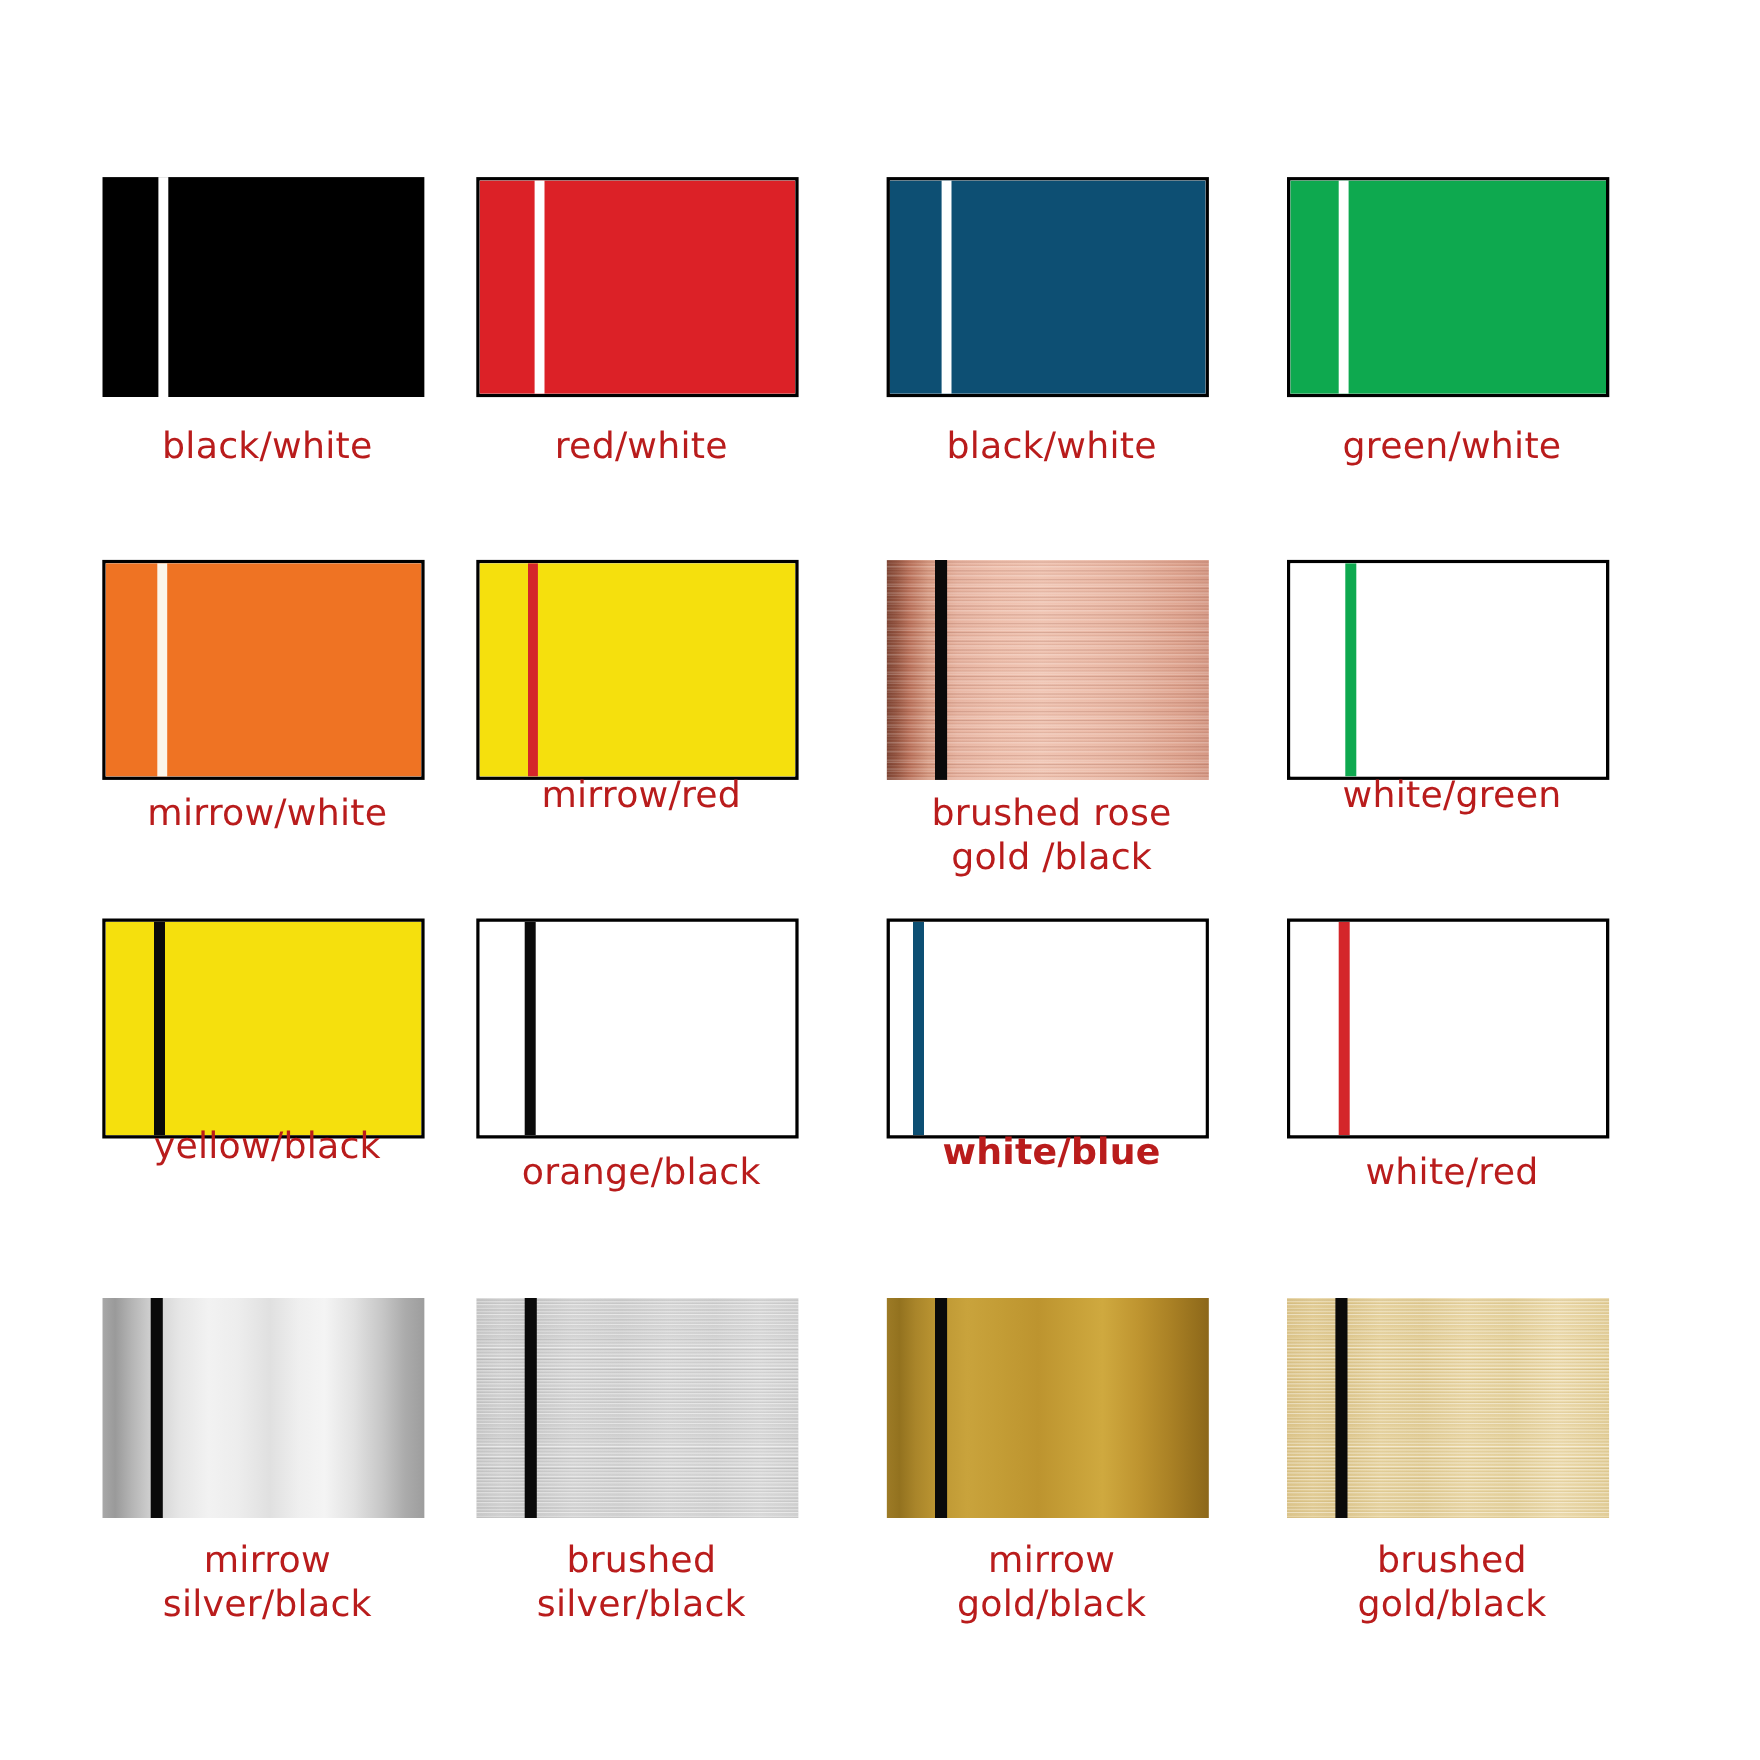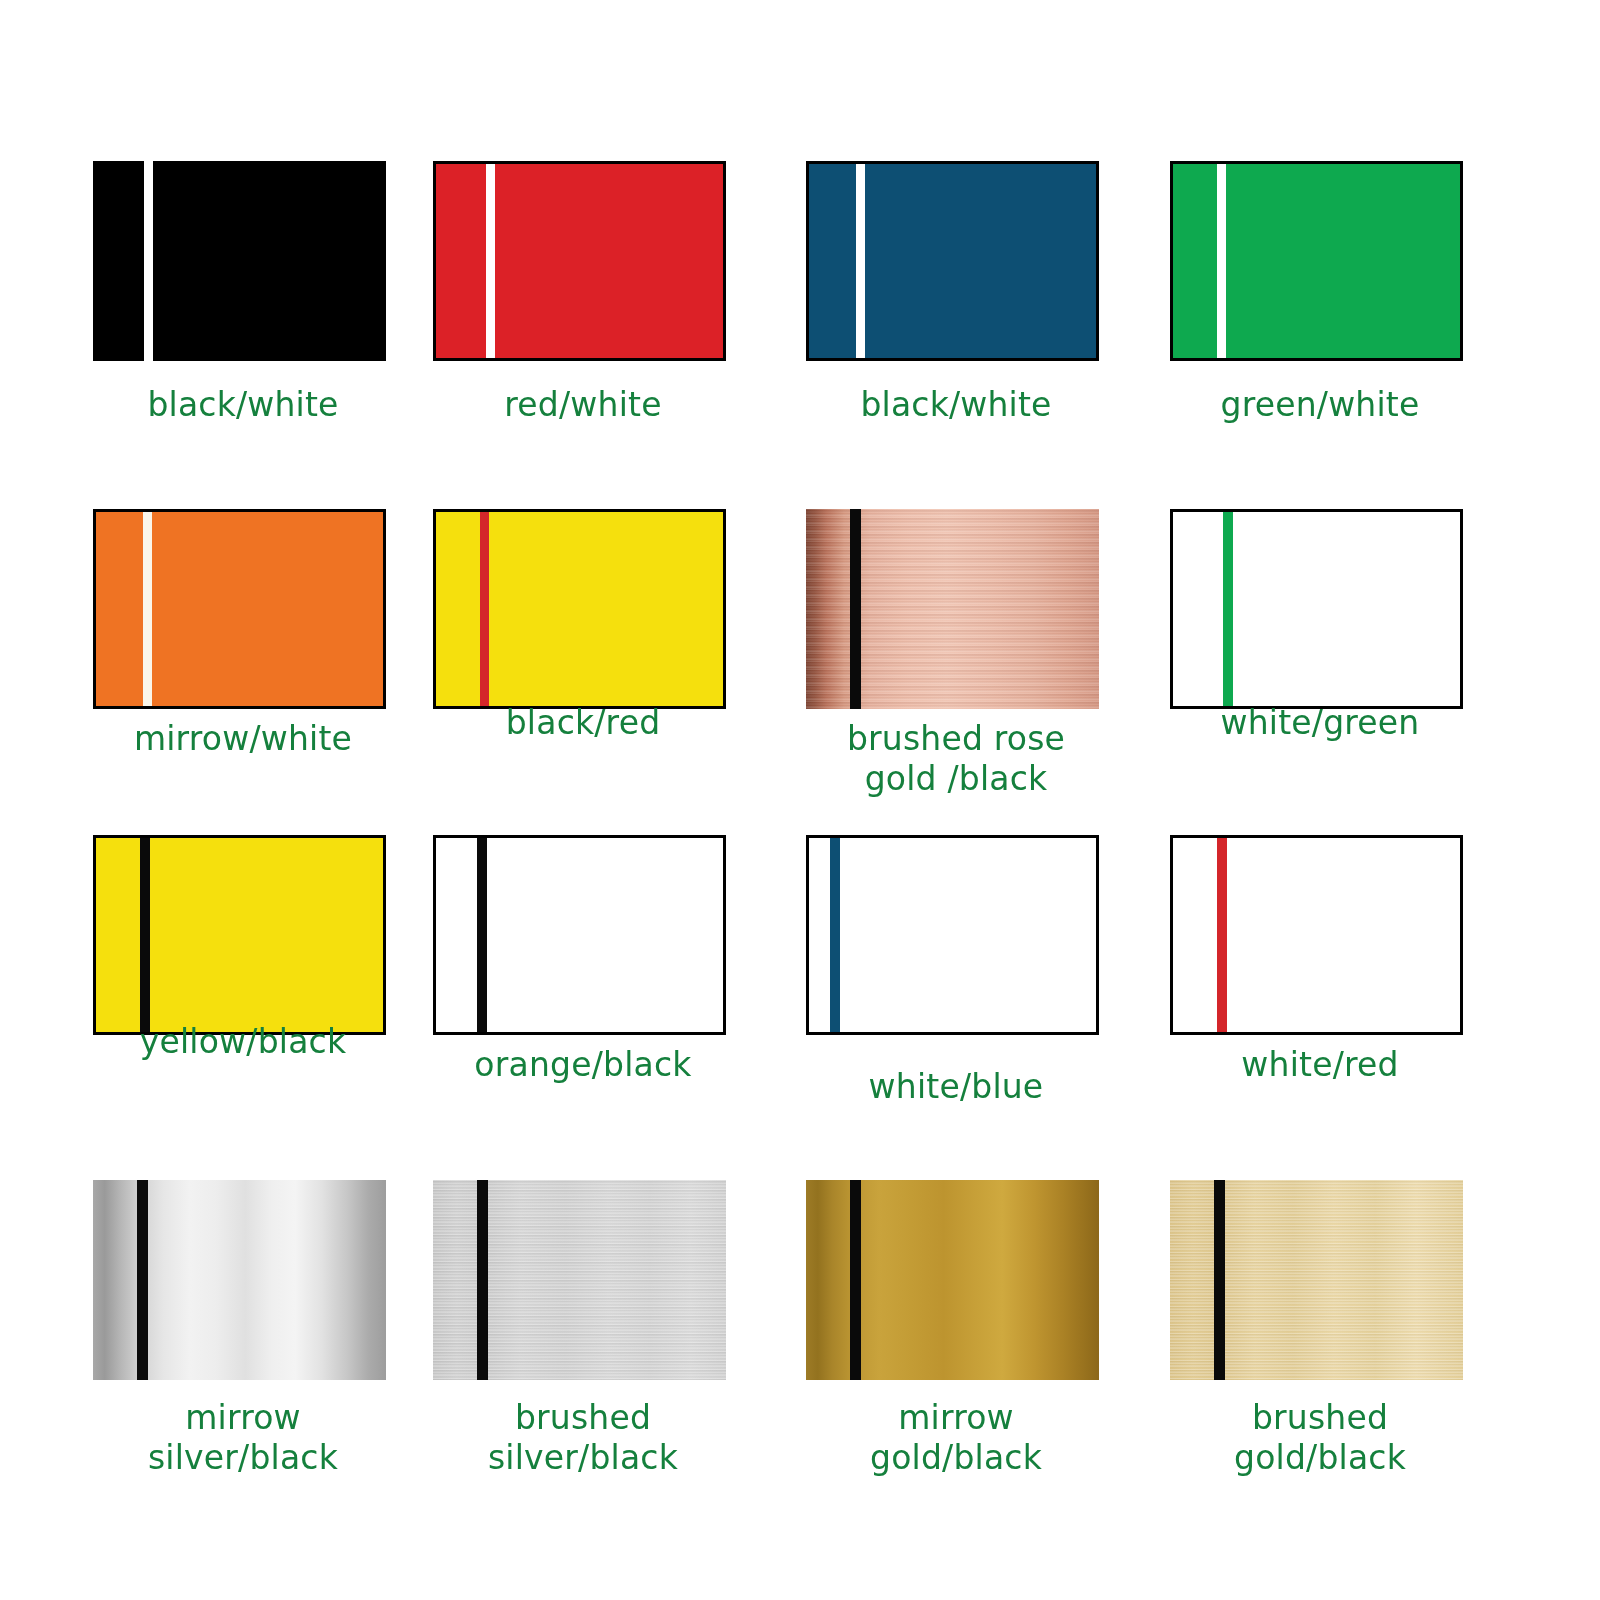--- a/index.html
+++ b/index.html
@@ -51,21 +51,21 @@
 
   .swatch-label {
     position: absolute;
     left: 0;
     width: 300px;
     text-align: center;
     font-size: 33px;
     line-height: 40px;
     letter-spacing: 0.2px;
     white-space: pre-line;
-    color: #15803d;
+    color: #b91c1c;
   }
 
   
 
   .tex-rosegold {
     background-image:
       repeating-linear-gradient(
         to bottom,
         rgba(255,255,255,0.26) 0px,
         rgba(255,255,255,0.00) 1px,
@@ -226,21 +226,21 @@
         <div class="chip-surface" style="background: rgb(239, 115, 35);"></div>
         <div class="chip-stripe" style="background: rgb(251, 246, 234); width: 9px; left: calc(18% - 4.5px);"></div>
       </div>
       <div class="swatch-label" style="top: 719px;">mirrow/white</div>
     </div>
     <div class="swatch-cell" style="left: 433px; top: 0px;">
       <div class="swatch-chip has-outline" style="position: absolute; left: 0px; top: 509px;">
         <div class="chip-surface" style="background: rgb(245, 224, 13);"></div>
         <div class="chip-stripe" style="background: rgb(212, 38, 42); width: 9px; left: calc(17% - 4.5px);"></div>
       </div>
-      <div class="swatch-label" style="top: 703px;">black/red</div>
+      <div class="swatch-label" style="top: 703px;">mirrow/red</div>
     </div>
     <div class="swatch-cell" style="left: 806px; top: 0px;">
       <div class="swatch-chip" style="position: absolute; left: 0px; top: 509px;">
         <div class="chip-surface tex-rosegold"></div>
         <div class="chip-stripe" style="background: rgb(10, 10, 10); width: 11px; left: calc(17% - 5.5px);"></div>
       </div>
       <div class="swatch-label" style="top: 719px;">brushed rose
 gold /black</div>
     </div>
     <div class="swatch-cell" style="left: 1170px; top: 0px;">
@@ -262,21 +262,21 @@
         <div class="chip-surface" style="background: rgb(255, 255, 255);"></div>
         <div class="chip-stripe" style="background: rgb(10, 10, 10); width: 10px; left: calc(16% - 5px);"></div>
       </div>
       <div class="swatch-label" style="top: 1045px;">orange/black</div>
     </div>
     <div class="swatch-cell" style="left: 806px; top: 0px;">
       <div class="swatch-chip has-outline" style="position: absolute; left: 0px; top: 835px;">
         <div class="chip-surface" style="background: rgb(255, 255, 255);"></div>
         <div class="chip-stripe" style="background: rgb(13, 79, 115); width: 10px; left: calc(9% - 5px);"></div>
       </div>
-      <div class="swatch-label" style="top: 1067px;">white/blue</div>
+      <div class="swatch-label" style="top: 1027px; font-weight: bold;">white/blue</div>
     </div>
     <div class="swatch-cell" style="left: 1170px; top: 0px;">
       <div class="swatch-chip has-outline" style="position: absolute; left: 0px; top: 835px;">
         <div class="chip-surface" style="background: rgb(255, 255, 255);"></div>
         <div class="chip-stripe" style="background: rgb(212, 38, 42); width: 10px; left: calc(17% - 5px);"></div>
       </div>
       <div class="swatch-label" style="top: 1045px;">white/red</div>
     </div>
     <div class="swatch-cell" style="left: 93px; top: 0px;">
       <div class="swatch-chip" style="position: absolute; left: 0px; top: 1180px;">

